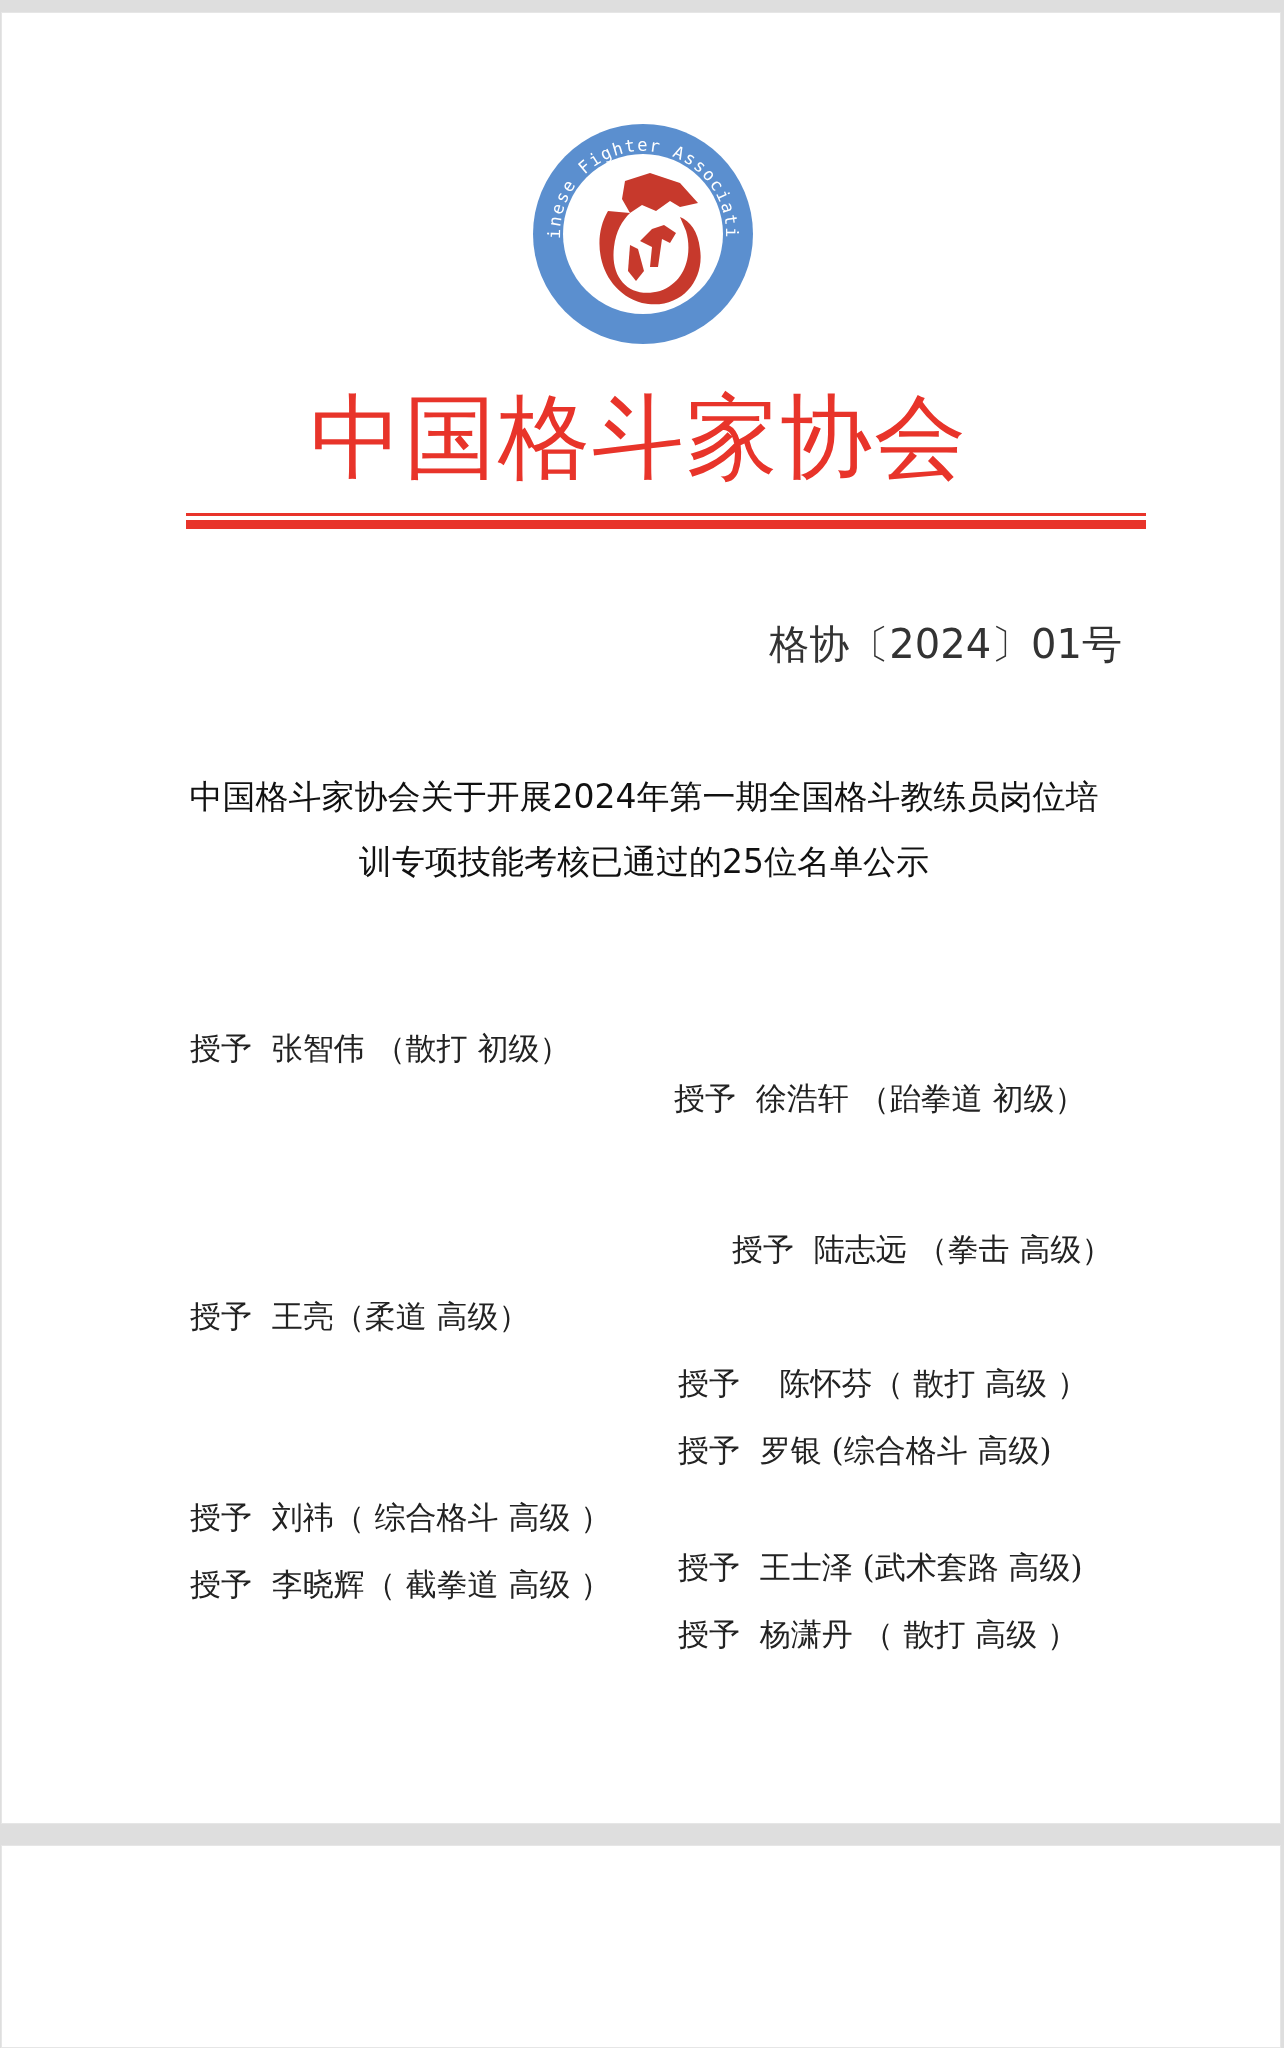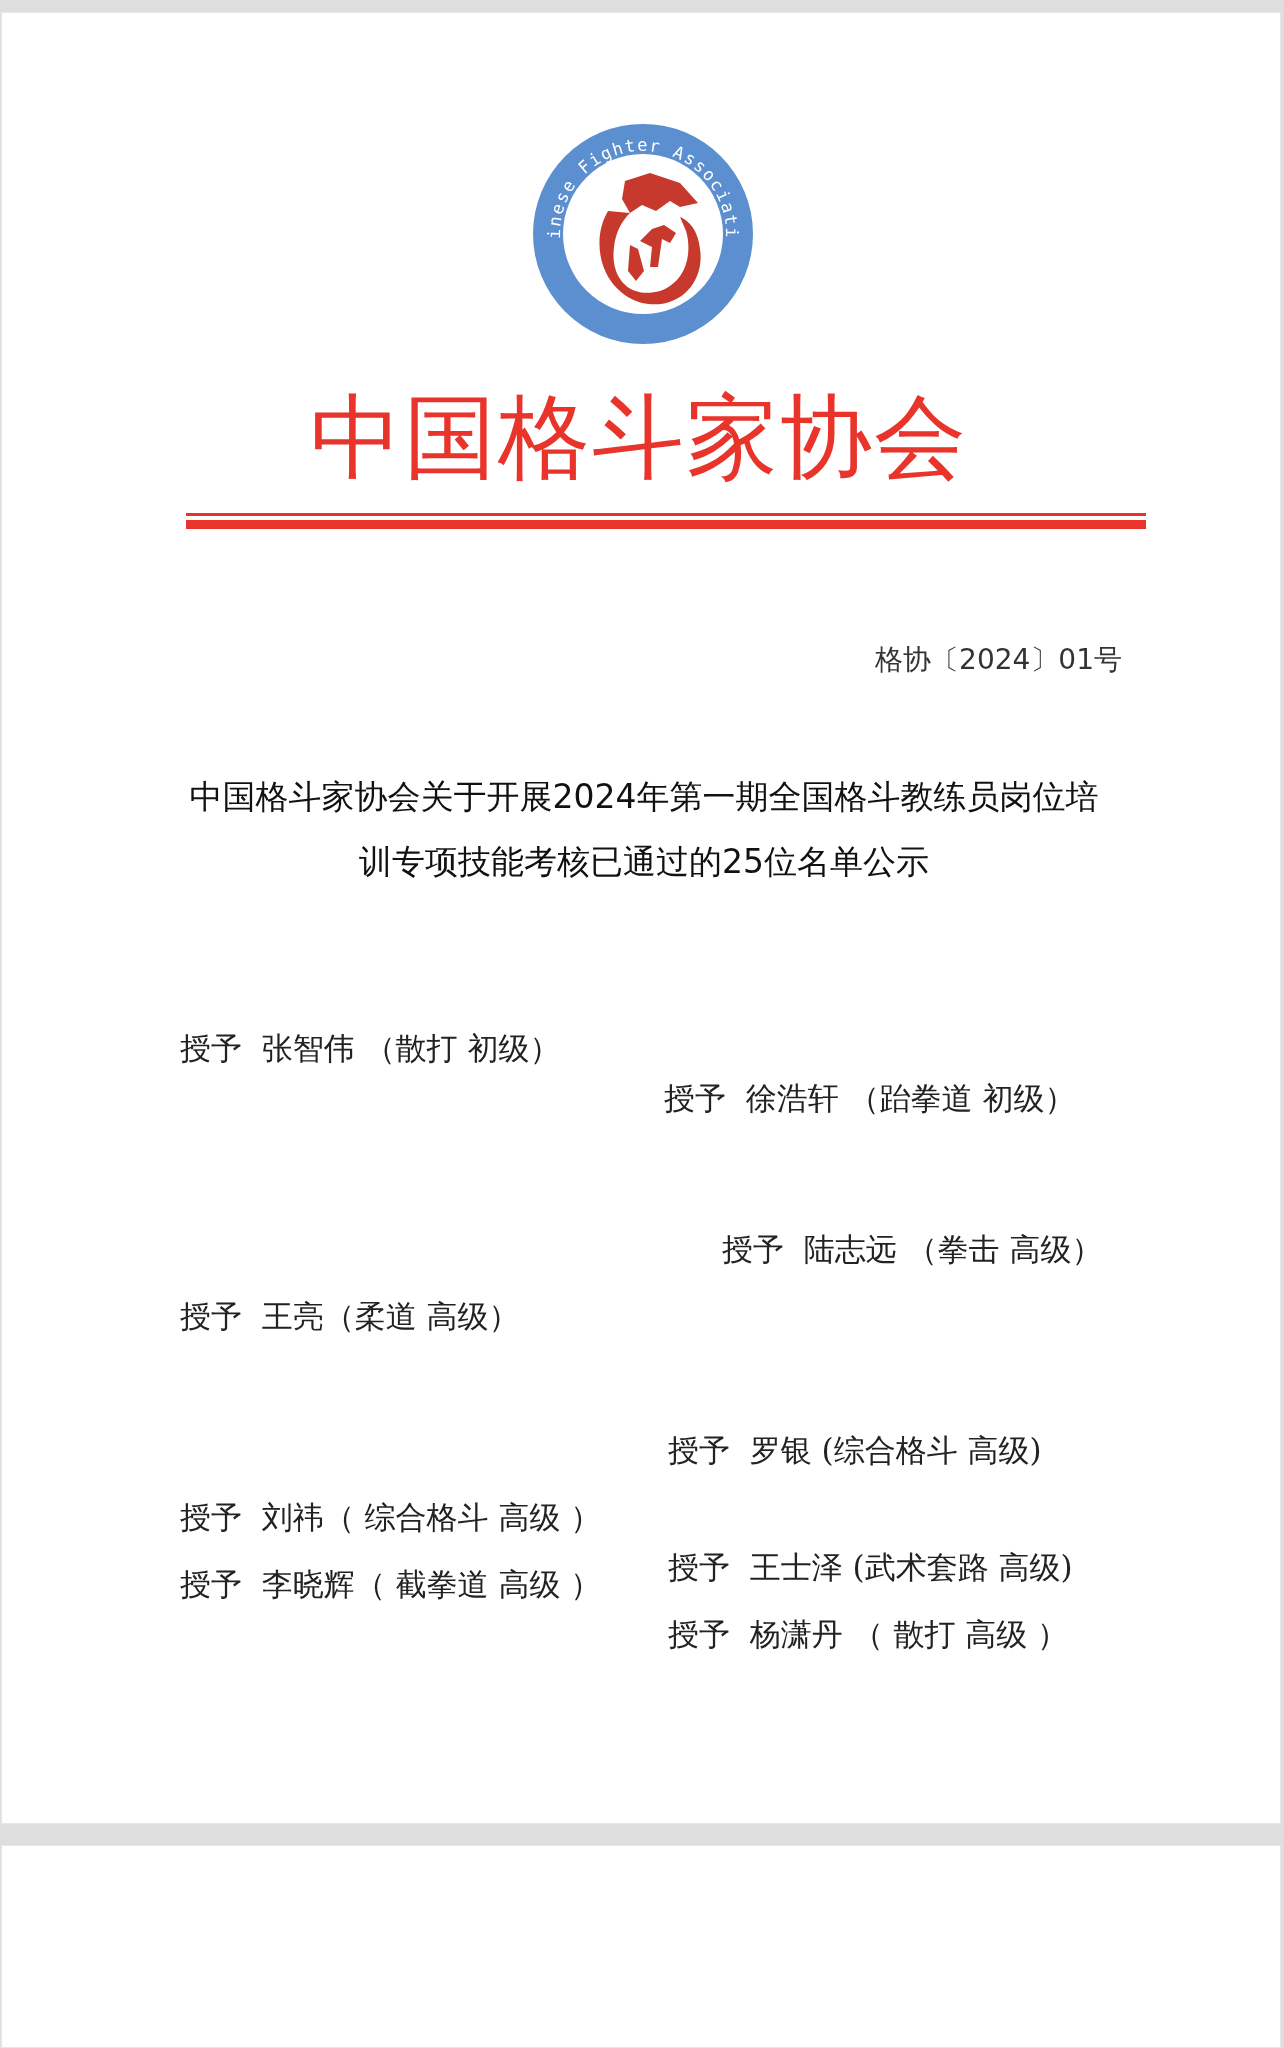--- a/index.html
+++ b/index.html
@@ -6,26 +6,26 @@
   body { width:1284px; height:2048px; background:#dedede; position:relative; overflow:hidden;
          font-family:"DejaVu Sans", sans-serif; }
   .page { position:absolute; left:1px; width:1280px; background:#fff; border:1px solid #e6e6e6; box-sizing:border-box; }
   #page1 { top:12px; height:1812px; }
   #page2 { top:1845px; height:203px; }
   .logo { position:absolute; left:528px; top:108px; width:226px; height:226px; }
   .org-title { position:absolute; left:308px; top:370px; font-family:"DejaVu Serif", serif; font-size:92px;
                color:#e8342a; letter-spacing:2px; line-height:110px; white-space:nowrap; }
   .rule-thin { position:absolute; left:184px; width:960px; top:500px; height:3px; background:#e8342a; }
   .rule-thick { position:absolute; left:184px; width:960px; top:507px; height:9px; background:#e8342a; }
-  .doc-no { position:absolute; right:158px; top:628px; font-size:28px; color:#333; white-space:nowrap; }
+  .doc-no { position:absolute; right:158px; top:604px; font-size:40px; color:#333; white-space:nowrap; }
   .doc-title { position:absolute; left:0; width:1284px; text-align:center; font-family:"DejaVu Sans", sans-serif;
                font-size:33px; color:#111; line-height:68px; }
   .t1 { top:750px; }
   .t2 { top:815px; }
-  .row { position:absolute; left:178px; width:1000px; height:50px; font-family:"DejaVu Serif", serif;
+  .row { position:absolute; left:188px; width:1000px; height:50px; font-family:"DejaVu Serif", serif;
          font-size:31px; color:#222; white-space:pre; line-height:50px;text-align:right; }
   .row span.r { position:absolute; white-space:pre; }
 </style>
 </head>
 <body>
 
 <div id="page1" class="page">
   <svg class="logo" viewBox="0 0 226 226">
     <defs>
       <path id="arcTop" d="M 30 113 A 83 83 0 1 1 196 113"></path>
@@ -61,20 +61,21 @@
   </div>
   <div class="row" style="top:1027px">
   </div>
   <div class="row" style="top:1161px">
     <span class="r" style="left:542px">授予  陆志远 （拳击 高级）</span>
   </div>
   <div class="row" style="top:1228px">
     <span class="r" style="left:0">授予  王亮（柔道 高级）</span>
   </div>
   <div class="row" style="top:1295px">
+    <span class="r" style="left:488px">授予    陈怀芬（ 散打 高级 ）</span>
   </div>
   <div class="row" style="top:1362px">
     <span class="r" style="left:488px">授予  罗银 (综合格斗 高级)</span>
   </div>
   <div class="row" style="top:1429px">
     <span class="r" style="left:0">授予  刘祎（ 综合格斗 高级 ）</span>
     <span class="r" style="left:488px">授予  王士泽 (武术套路 高级)</span>
   </div>
   <div class="row" style="top:1496px">
     <span class="r" style="left:0">授予  李晓辉（ 截拳道 高级 ）</span>

